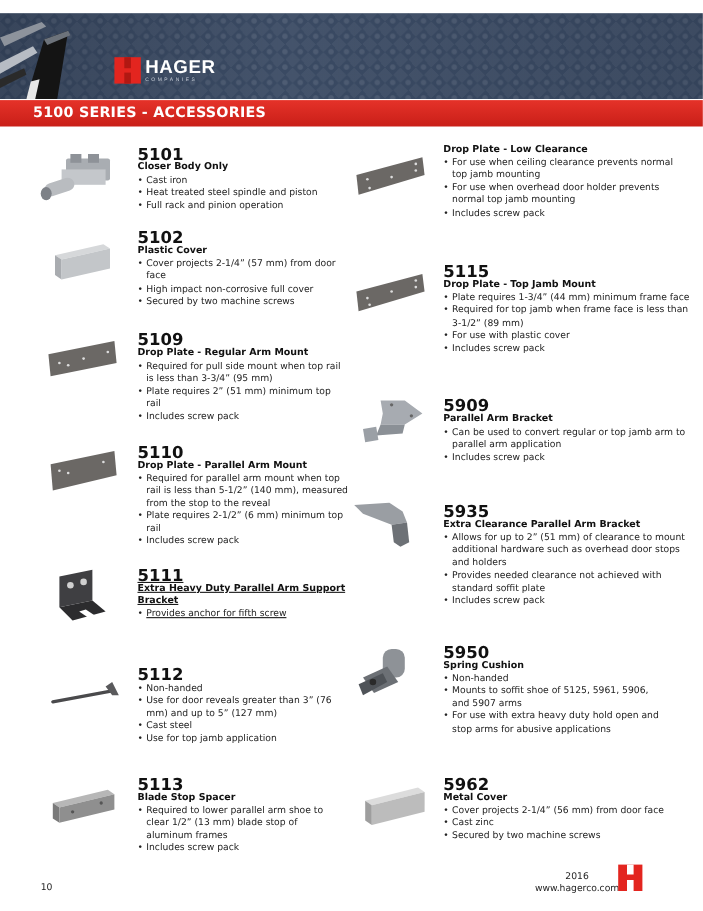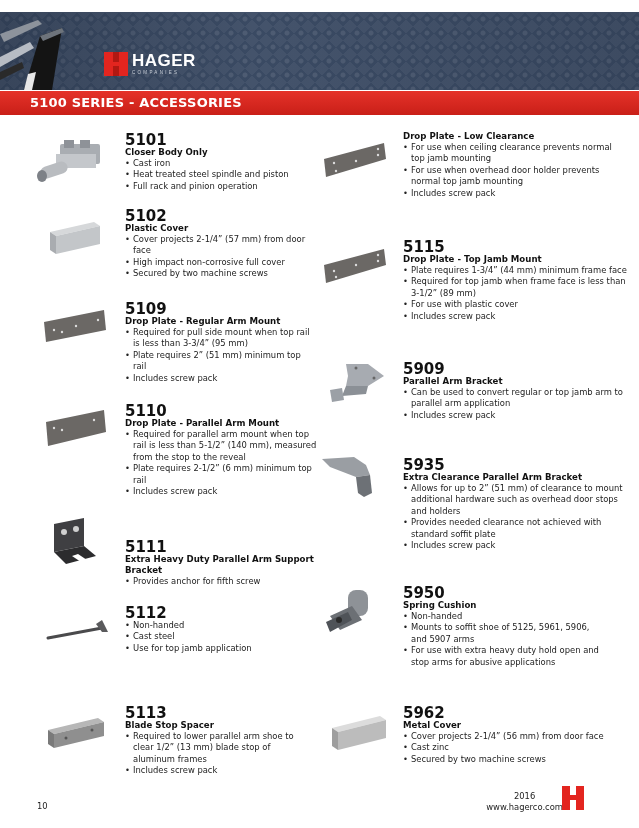--- a/index.html
+++ b/index.html
@@ -158,38 +158,39 @@
 </div>
 
 <div class="product" style="left:0;top:0;">
   <svg class="img" style="left:50px;top:516px;" width="50" height="52" viewBox="0 0 50 52">
     <polygon points="4,8 34,2 34,30 4,36" fill="#3f3f42"></polygon>
     <polygon points="4,36 34,30 46,40 16,48" fill="#2c2c2e"></polygon>
     <polygon points="22,40 28,38 40,46 34,48" fill="#ffffff"></polygon>
     <circle cx="14" cy="16" r="3" fill="#d0d0d0"></circle>
       <circle cx="26" cy="13" r="3" fill="#d0d0d0"></circle>
   </svg>
-  <div class="text" style="left:125px;top:540px;width:190px;">
+  <div class="text" style="left:125px;top:516px;width:190px;text-decoration:underline;">
     <div class="pnum">5111</div>
     <div class="pname">Extra Heavy Duty Parallel Arm Support Bracket</div>
     <ul class="bullets">
       <li>Provides anchor for fifth screw</li>
     </ul>
   </div>
 </div>
 
 <div class="product" style="left:0;top:0;">
   <svg class="img" style="left:44px;top:618px;" width="66" height="26" viewBox="0 0 66 26">
     <line x1="4" y1="20" x2="58" y2="10" stroke="#4a4a4c" stroke-width="3" stroke-linecap="round"></line>
     <polygon points="52,6 58,2 64,14 58,14" fill="#5a5a5c"></polygon>
   </svg>
   <div class="text" style="left:125px;top:606px;width:195px;">
     <div class="pnum">5112</div>
     <ul class="bullets">
       <li>Non-handed</li>
+      <li>Use for door reveals greater than 3” (76 mm) and up to 5” (127 mm)</li>
       <li>Cast steel</li>
       <li>Use for top jamb application</li>
     </ul>
   </div>
 </div>
 
 <div class="product" style="left:0;top:0;">
   <svg class="img" style="left:46px;top:714px;" width="62" height="36" viewBox="0 0 62 36">
     <polygon points="2,16 52,4 58,8 8,20" fill="#b7b7b7"></polygon>
     <polygon points="2,16 8,20 8,34 2,30" fill="#7a7a7a"></polygon>

